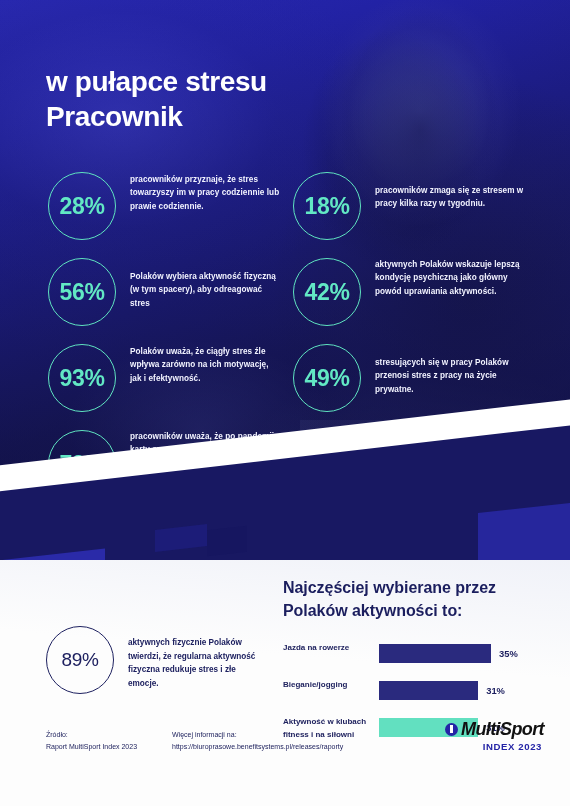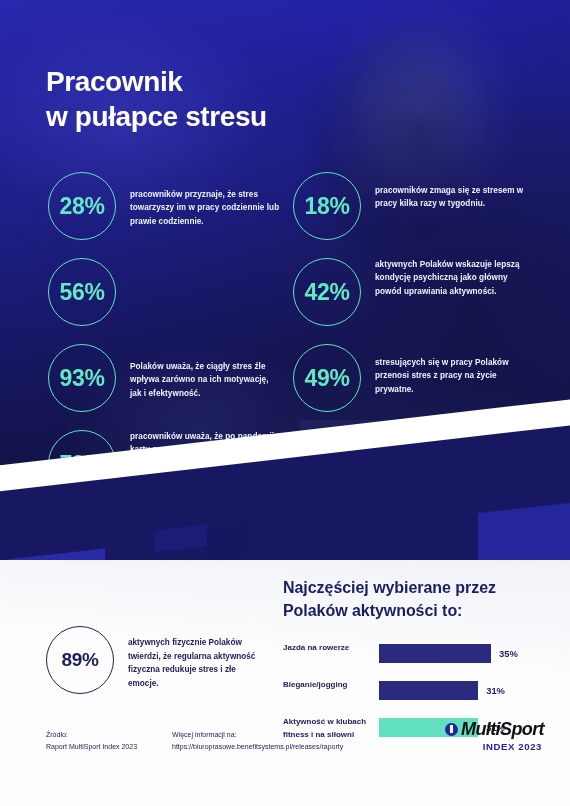--- a/index.html
+++ b/index.html
@@ -106,21 +106,21 @@
   #stat-28 { left: 48px;  top: 172px; }
   #stat-56 { left: 48px;  top: 258px; }
   #stat-93 { left: 48px;  top: 344px; }
   #stat-72 { left: 48px;  top: 430px; }
   
   #stat-18 { left: 293px; top: 172px; }
   #stat-42 { left: 293px; top: 258px; }
   #stat-49 { left: 293px; top: 344px; }
   #stat-68 { left: 293px; top: 430px; }
 
-  #stat-28 .stat-text, #stat-93 .stat-text { margin-top: 16px; }
+  #stat-28 .stat-text, #stat-93 .stat-text { margin-top: 1px; }
   #stat-72 .stat-text { margin-top: 0px; }
   #stat-68 .stat-text { margin-top: 4px; }
   #stat-42 .stat-text { margin-top: 0; }
   .stat.right .stat-text { width: 158px; }
 
   
   .diag-white {
     position: absolute;
     left: -40px; top: 470px;
     width: 700px; height: 260px;
@@ -187,21 +187,21 @@
     align-items: flex-start;
   }
   .circle-89 {
     width: 68px; height: 68px;
     border: 1.7px solid #1e2160;
     border-radius: 50%;
     flex: 0 0 68px;
     display: flex; align-items: center; justify-content: center;
     color: #1e2160;
     font-size: 19px;
-    font-weight: bold;
+    font-weight: normal;
     letter-spacing: -0.3px;
   }
   .text-89 {
     margin-left: 14px;
     margin-top: 10px;
     width: 128px;
     color: #1e2160;
     font-size: 8.2px;
     font-weight: bold;
     line-height: 1.65;
@@ -324,31 +324,32 @@
 <div id="poster">
 
   <div class="hero">
     <div class="photo-base"></div>
     <div class="photo-hairshade"></div>
     <div class="photo-deskshade"></div>
     <div class="hero-tint"></div>
   </div>
 
   <h1 class="title">
+    <span class="line">w pułapce stresu</span>
     <span class="line">Pracownik</span>
-    <span class="line">w pułapce stresu</span>
   </h1>
 
   <div class="stat left" id="stat-28">
     <div class="stat-circle">28%</div>
     <div class="stat-text">pracowników przyznaje, że stres towarzyszy im w pracy codziennie lub prawie codziennie.</div>
   </div>
 
   <div class="stat left" id="stat-56">
     <div class="stat-circle">56%</div>
+    <div class="stat-text">Polaków wybiera aktywność fizyczną (w tym spacery), aby odreagować stres</div>
   </div>
 
   <div class="stat left" id="stat-93">
     <div class="stat-circle">93%</div>
     <div class="stat-text">Polaków uważa, że ciągły stres źle wpływa zarówno na ich motywację, jak i efektywność.</div>
   </div>
 
   <div class="stat left" id="stat-72">
     <div class="stat-circle">72%</div>
     <div class="stat-text">pracowników uważa, że po pandemii karty sportowe nabrały większego znaczenia w kontekście ich zdrowia psychofizycznego.</div>

